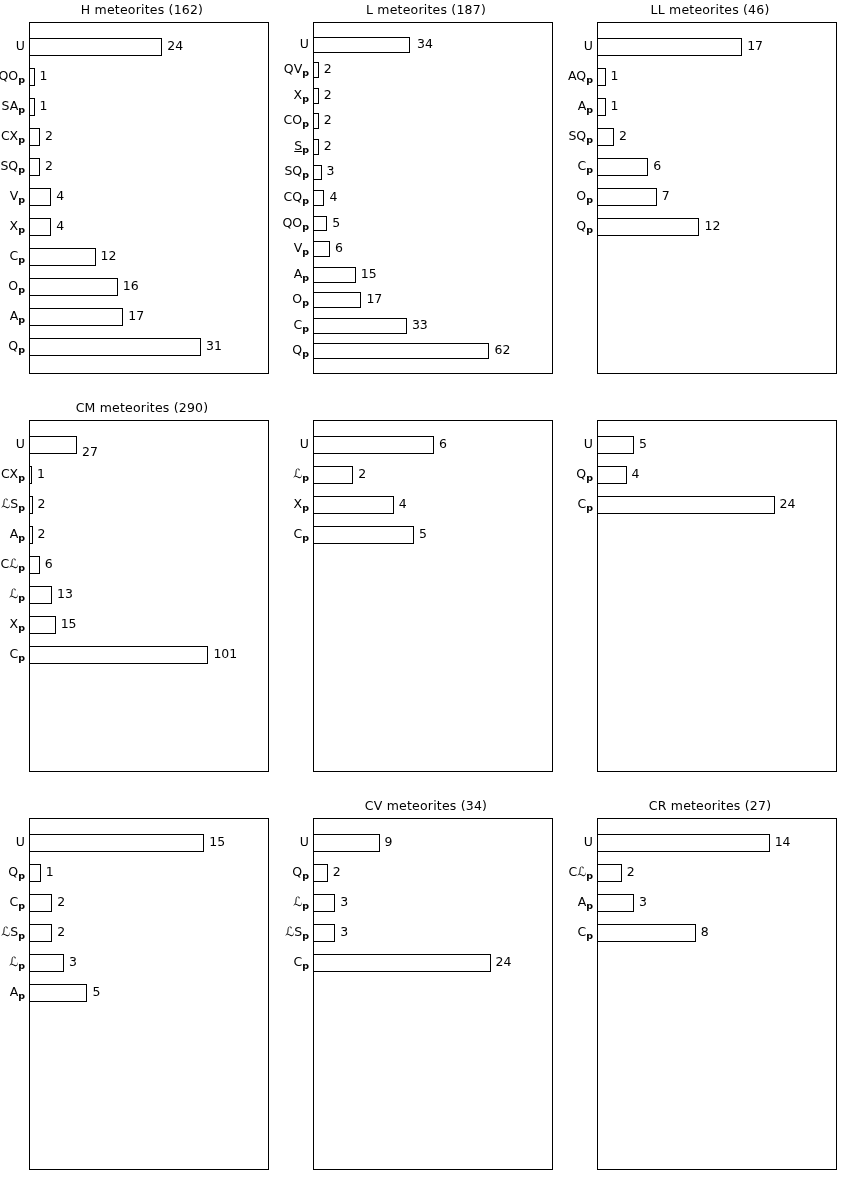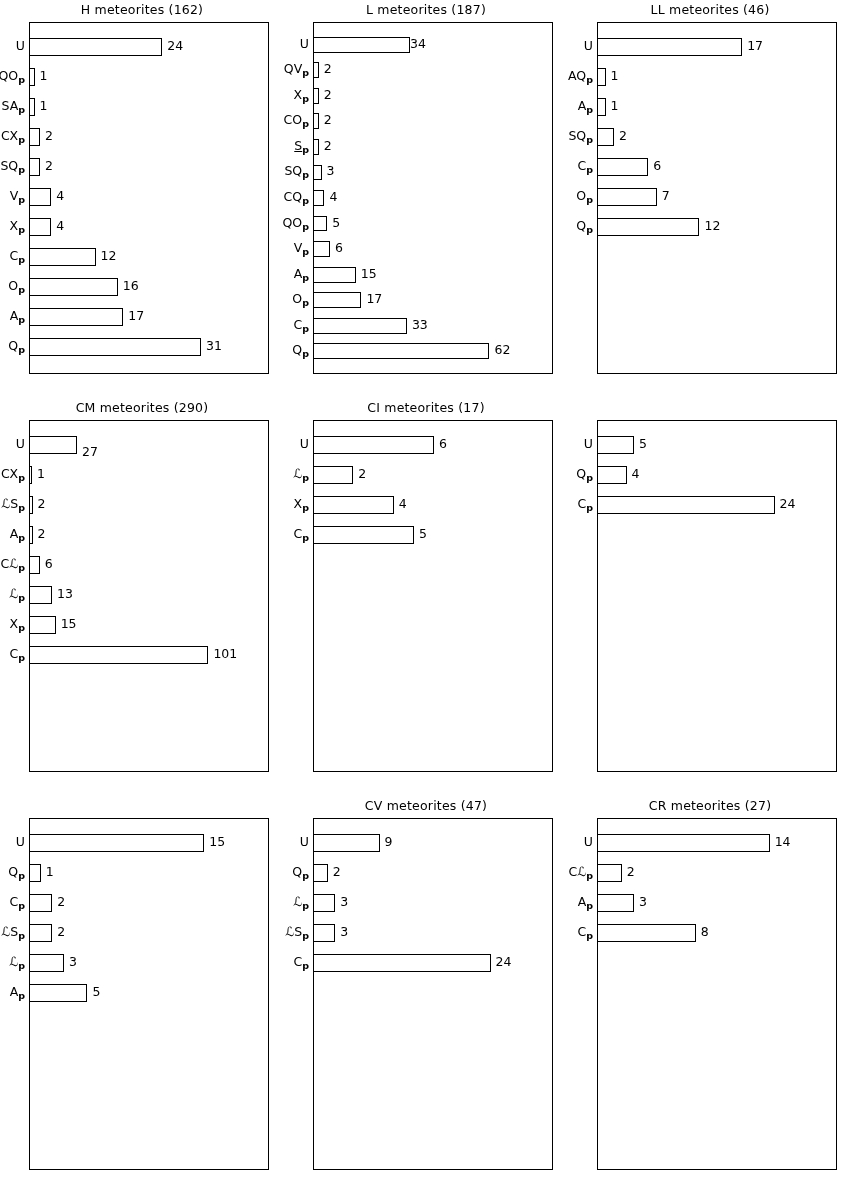--- a/index.html
+++ b/index.html
@@ -105,21 +105,21 @@
       <div class="bar-value" style="left: 128.35px; top: 310px;">17</div>
       <div class="bar-rect" style="left: 29px; top: 337.7px; width: 172.05px; height: 18.6px;"></div>
       <div class="bar-label" style="right: 259px; top: 340px;"><span>Q</span><span class="sub">p</span></div>
       <div class="bar-value" style="left: 206.05px; top: 340px;">31</div>
     </div>
     <div class="panel">
       <div class="panel-title">L meteorites (187)</div>
       <div class="plot-frame" style="left: 29px; top: 22px; width: 240px; height: 352px;"></div>
       <div class="bar-rect" style="left: 29px; top: 36.8523px; width: 96.7692px; height: 15.8338px;"></div>
       <div class="bar-label" style="right: 259px; top: 37.7692px;"><span>U</span></div>
-      <div class="bar-value" style="left: 126px; top: 37.7692px;">34</div>
+      <div class="bar-value" style="left: 133px; top: 37.7692px;">34</div>
       <div class="bar-rect" style="left: 29px; top: 62.3908px; width: 5.69231px; height: 15.8338px;"></div>
       <div class="bar-label" style="right: 259px; top: 63.3077px;"><span>QV</span><span class="sub">p</span></div>
       <div class="bar-value" style="left: 39.6923px; top: 63.3077px;">2</div>
       <div class="bar-rect" style="left: 29px; top: 87.9292px; width: 5.69231px; height: 15.8338px;"></div>
       <div class="bar-label" style="right: 259px; top: 88.8462px;"><span>X</span><span class="sub">p</span></div>
       <div class="bar-value" style="left: 39.6923px; top: 88.8462px;">2</div>
       <div class="bar-rect" style="left: 29px; top: 113.468px; width: 5.69231px; height: 15.8338px;"></div>
       <div class="bar-label" style="right: 259px; top: 114.385px;"><span>CO</span><span class="sub">p</span></div>
       <div class="bar-value" style="left: 39.6923px; top: 114.385px;">2</div>
       <div class="bar-rect" style="left: 29px; top: 139.006px; width: 5.69231px; height: 15.8338px;"></div>
@@ -197,21 +197,20 @@
       <div class="bar-label" style="right: 259px; top: 190px;"><span>ℒ</span><span class="sub">p</span></div>
       <div class="bar-value" style="left: 57.088px; top: 190px;">13</div>
       <div class="bar-rect" style="left: 29px; top: 217.7px; width: 26.64px; height: 18.6px;"></div>
       <div class="bar-label" style="right: 259px; top: 220px;"><span>X</span><span class="sub">p</span></div>
       <div class="bar-value" style="left: 60.64px; top: 220px;">15</div>
       <div class="bar-rect" style="left: 29px; top: 247.7px; width: 179.376px; height: 18.6px;"></div>
       <div class="bar-label" style="right: 259px; top: 250px;"><span>C</span><span class="sub">p</span></div>
       <div class="bar-value" style="left: 213.376px; top: 250px;">101</div>
     </div>
     <div class="panel">
-      <div class="panel-title">CI meteorites (17)</div>
       <div class="plot-frame" style="left: 29px; top: 22px; width: 240px; height: 352px;"></div>
       <div class="bar-rect" style="left: 29px; top: 37.7px; width: 121.091px; height: 18.6px;"></div>
       <div class="bar-label" style="right: 259px; top: 40px;"><span>U</span></div>
       <div class="bar-value" style="left: 155.091px; top: 40px;">6</div>
       <div class="bar-rect" style="left: 29px; top: 67.7px; width: 40.3636px; height: 18.6px;"></div>
       <div class="bar-label" style="right: 259px; top: 70px;"><span>ℒ</span><span class="sub">p</span></div>
       <div class="bar-value" style="left: 74.3636px; top: 70px;">2</div>
       <div class="bar-rect" style="left: 29px; top: 97.7px; width: 80.7273px; height: 18.6px;"></div>
       <div class="bar-label" style="right: 259px; top: 100px;"><span>X</span><span class="sub">p</span></div>
       <div class="bar-value" style="left: 114.727px; top: 100px;">4</div>
@@ -246,21 +245,21 @@
       <div class="bar-label" style="right: 259px; top: 130px;"><span>ℒS</span><span class="sub">p</span></div>
       <div class="bar-value" style="left: 57.3684px; top: 130px;">2</div>
       <div class="bar-rect" style="left: 29px; top: 157.7px; width: 35.0526px; height: 18.6px;"></div>
       <div class="bar-label" style="right: 259px; top: 160px;"><span>ℒ</span><span class="sub">p</span></div>
       <div class="bar-value" style="left: 69.0526px; top: 160px;">3</div>
       <div class="bar-rect" style="left: 29px; top: 187.7px; width: 58.4211px; height: 18.6px;"></div>
       <div class="bar-label" style="right: 259px; top: 190px;"><span>A</span><span class="sub">p</span></div>
       <div class="bar-value" style="left: 92.4211px; top: 190px;">5</div>
     </div>
     <div class="panel">
-      <div class="panel-title">CV meteorites (47)</div>
+      <div class="panel-title">CV meteorites (34)</div>
       <div class="plot-frame" style="left: 29px; top: 22px; width: 240px; height: 352px;"></div>
       <div class="bar-rect" style="left: 29px; top: 37.7px; width: 66.6px; height: 18.6px;"></div>
       <div class="bar-label" style="right: 259px; top: 40px;"><span>U</span></div>
       <div class="bar-value" style="left: 100.6px; top: 40px;">9</div>
       <div class="bar-rect" style="left: 29px; top: 67.7px; width: 14.8px; height: 18.6px;"></div>
       <div class="bar-label" style="right: 259px; top: 70px;"><span>Q</span><span class="sub">p</span></div>
       <div class="bar-value" style="left: 48.8px; top: 70px;">2</div>
       <div class="bar-rect" style="left: 29px; top: 97.7px; width: 22.2px; height: 18.6px;"></div>
       <div class="bar-label" style="right: 259px; top: 100px;"><span>ℒ</span><span class="sub">p</span></div>
       <div class="bar-value" style="left: 56.2px; top: 100px;">3</div>

